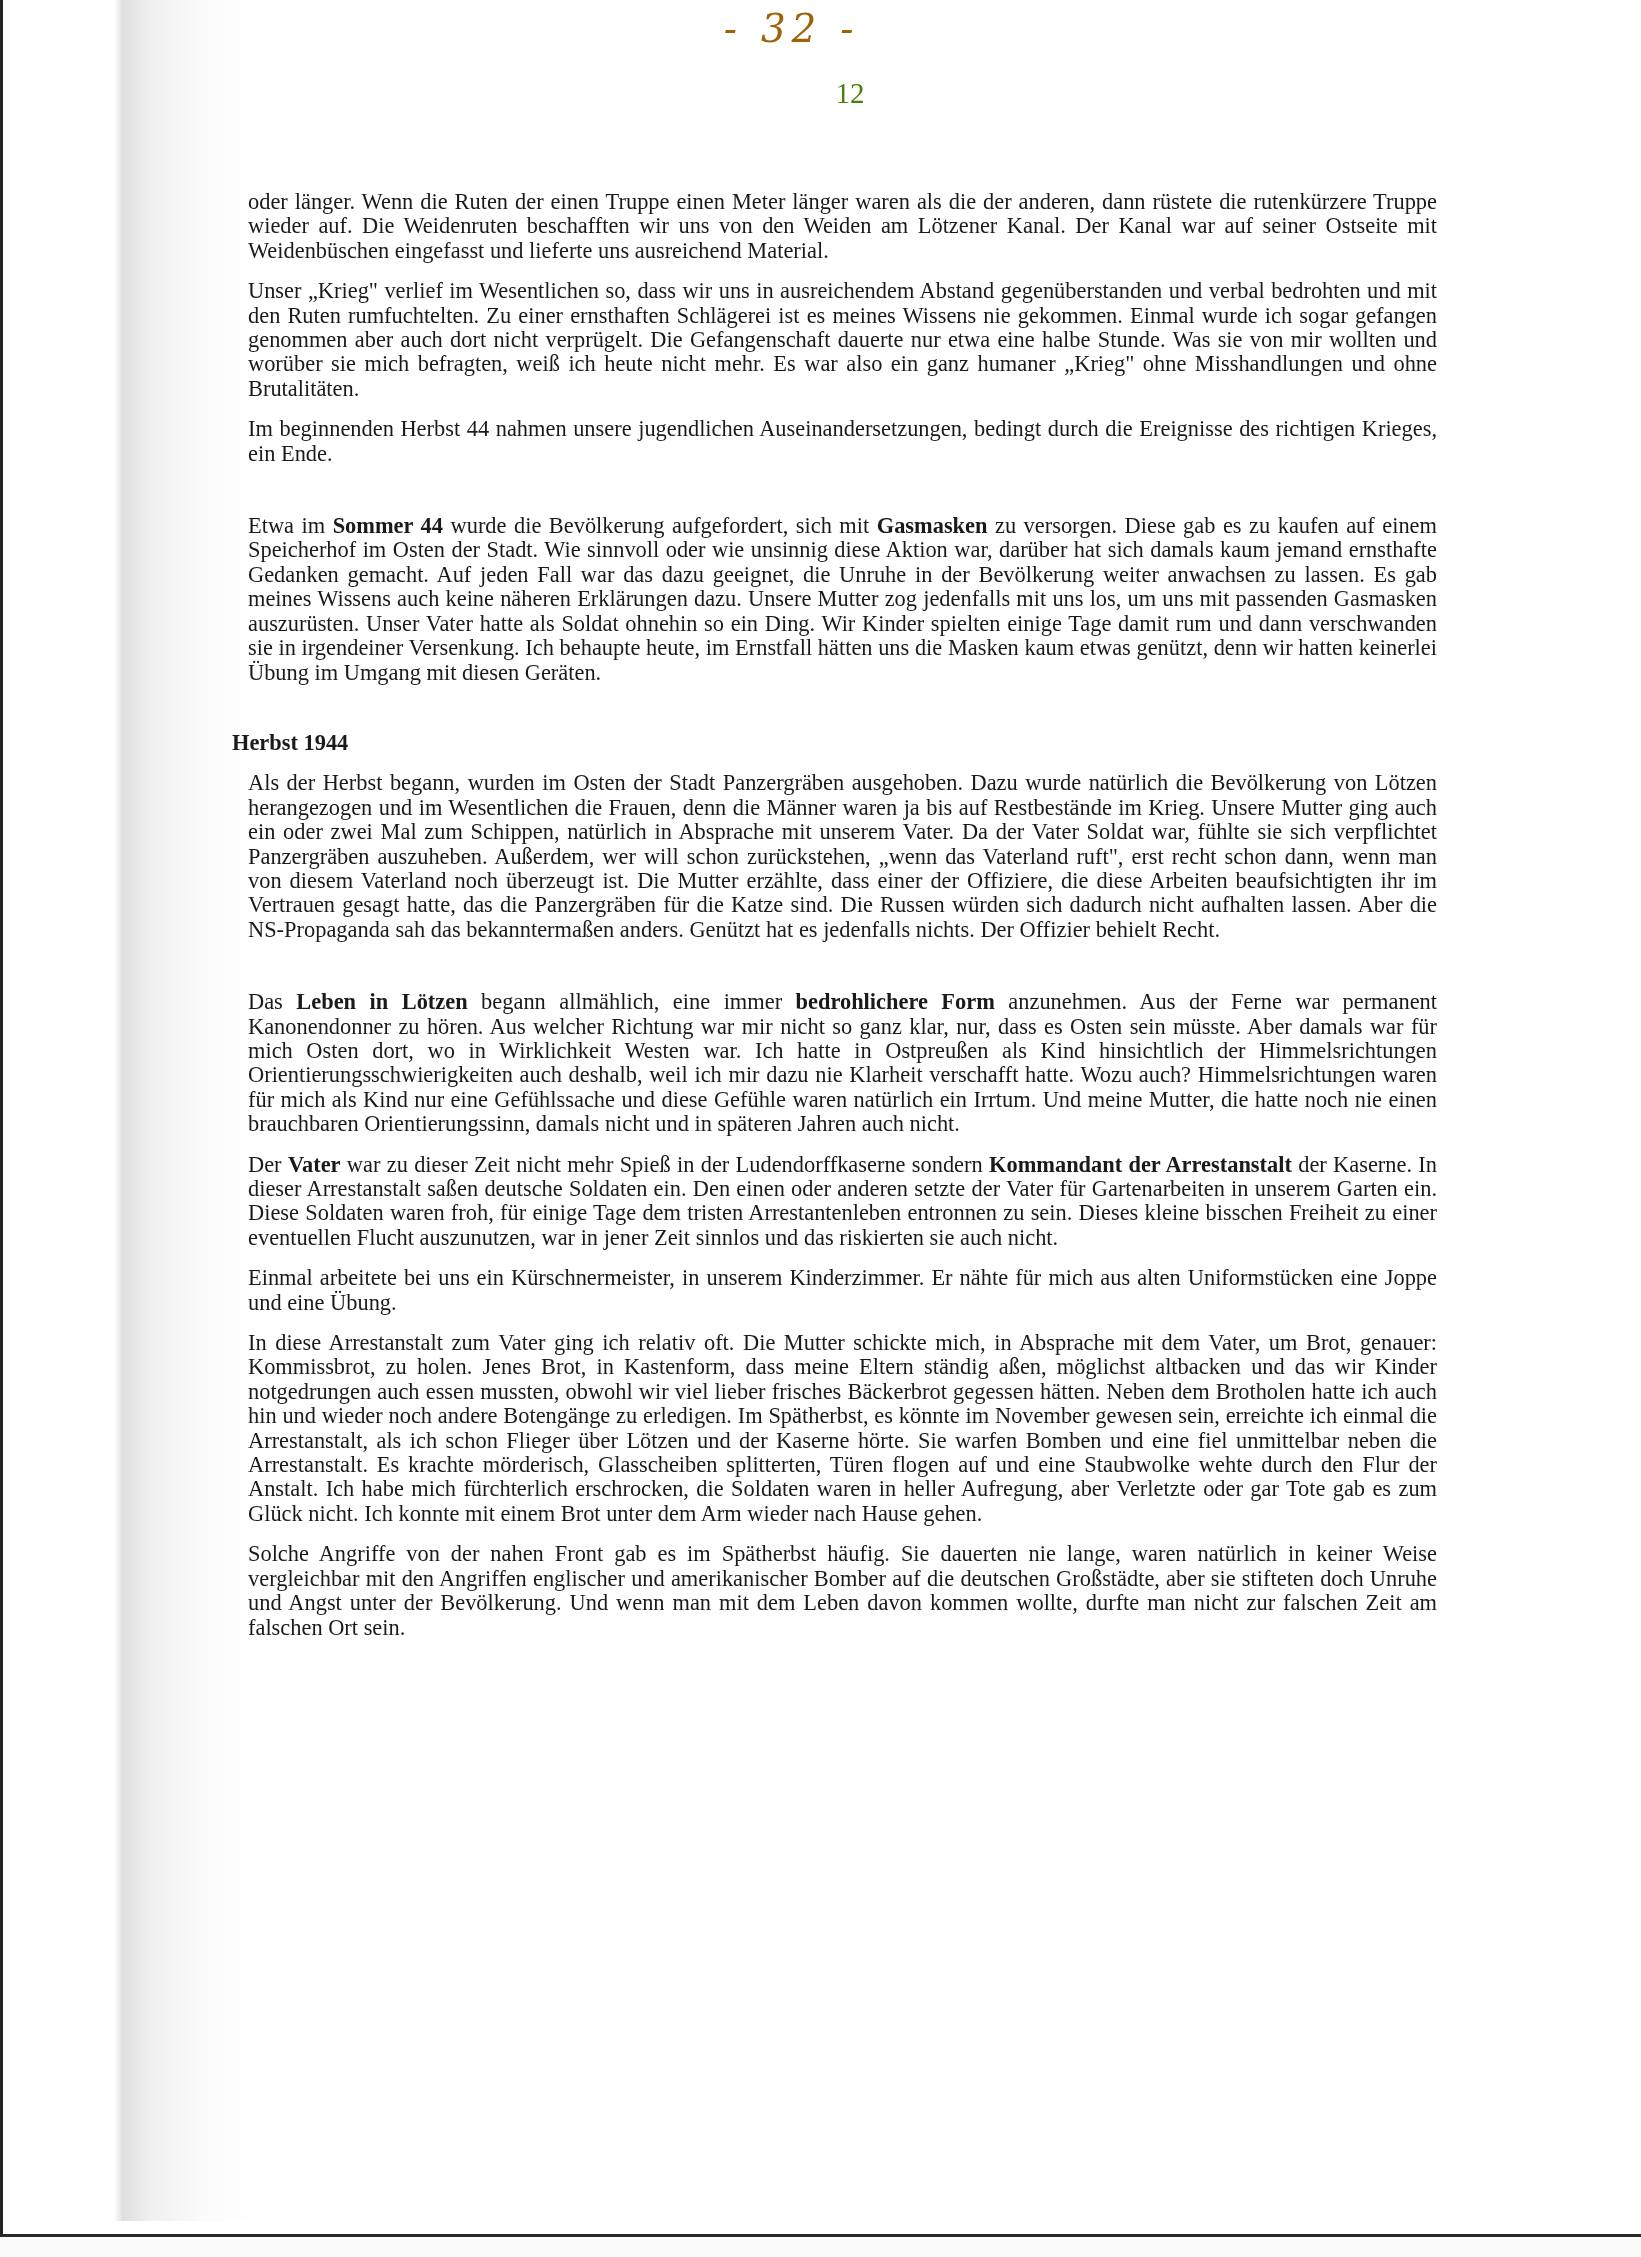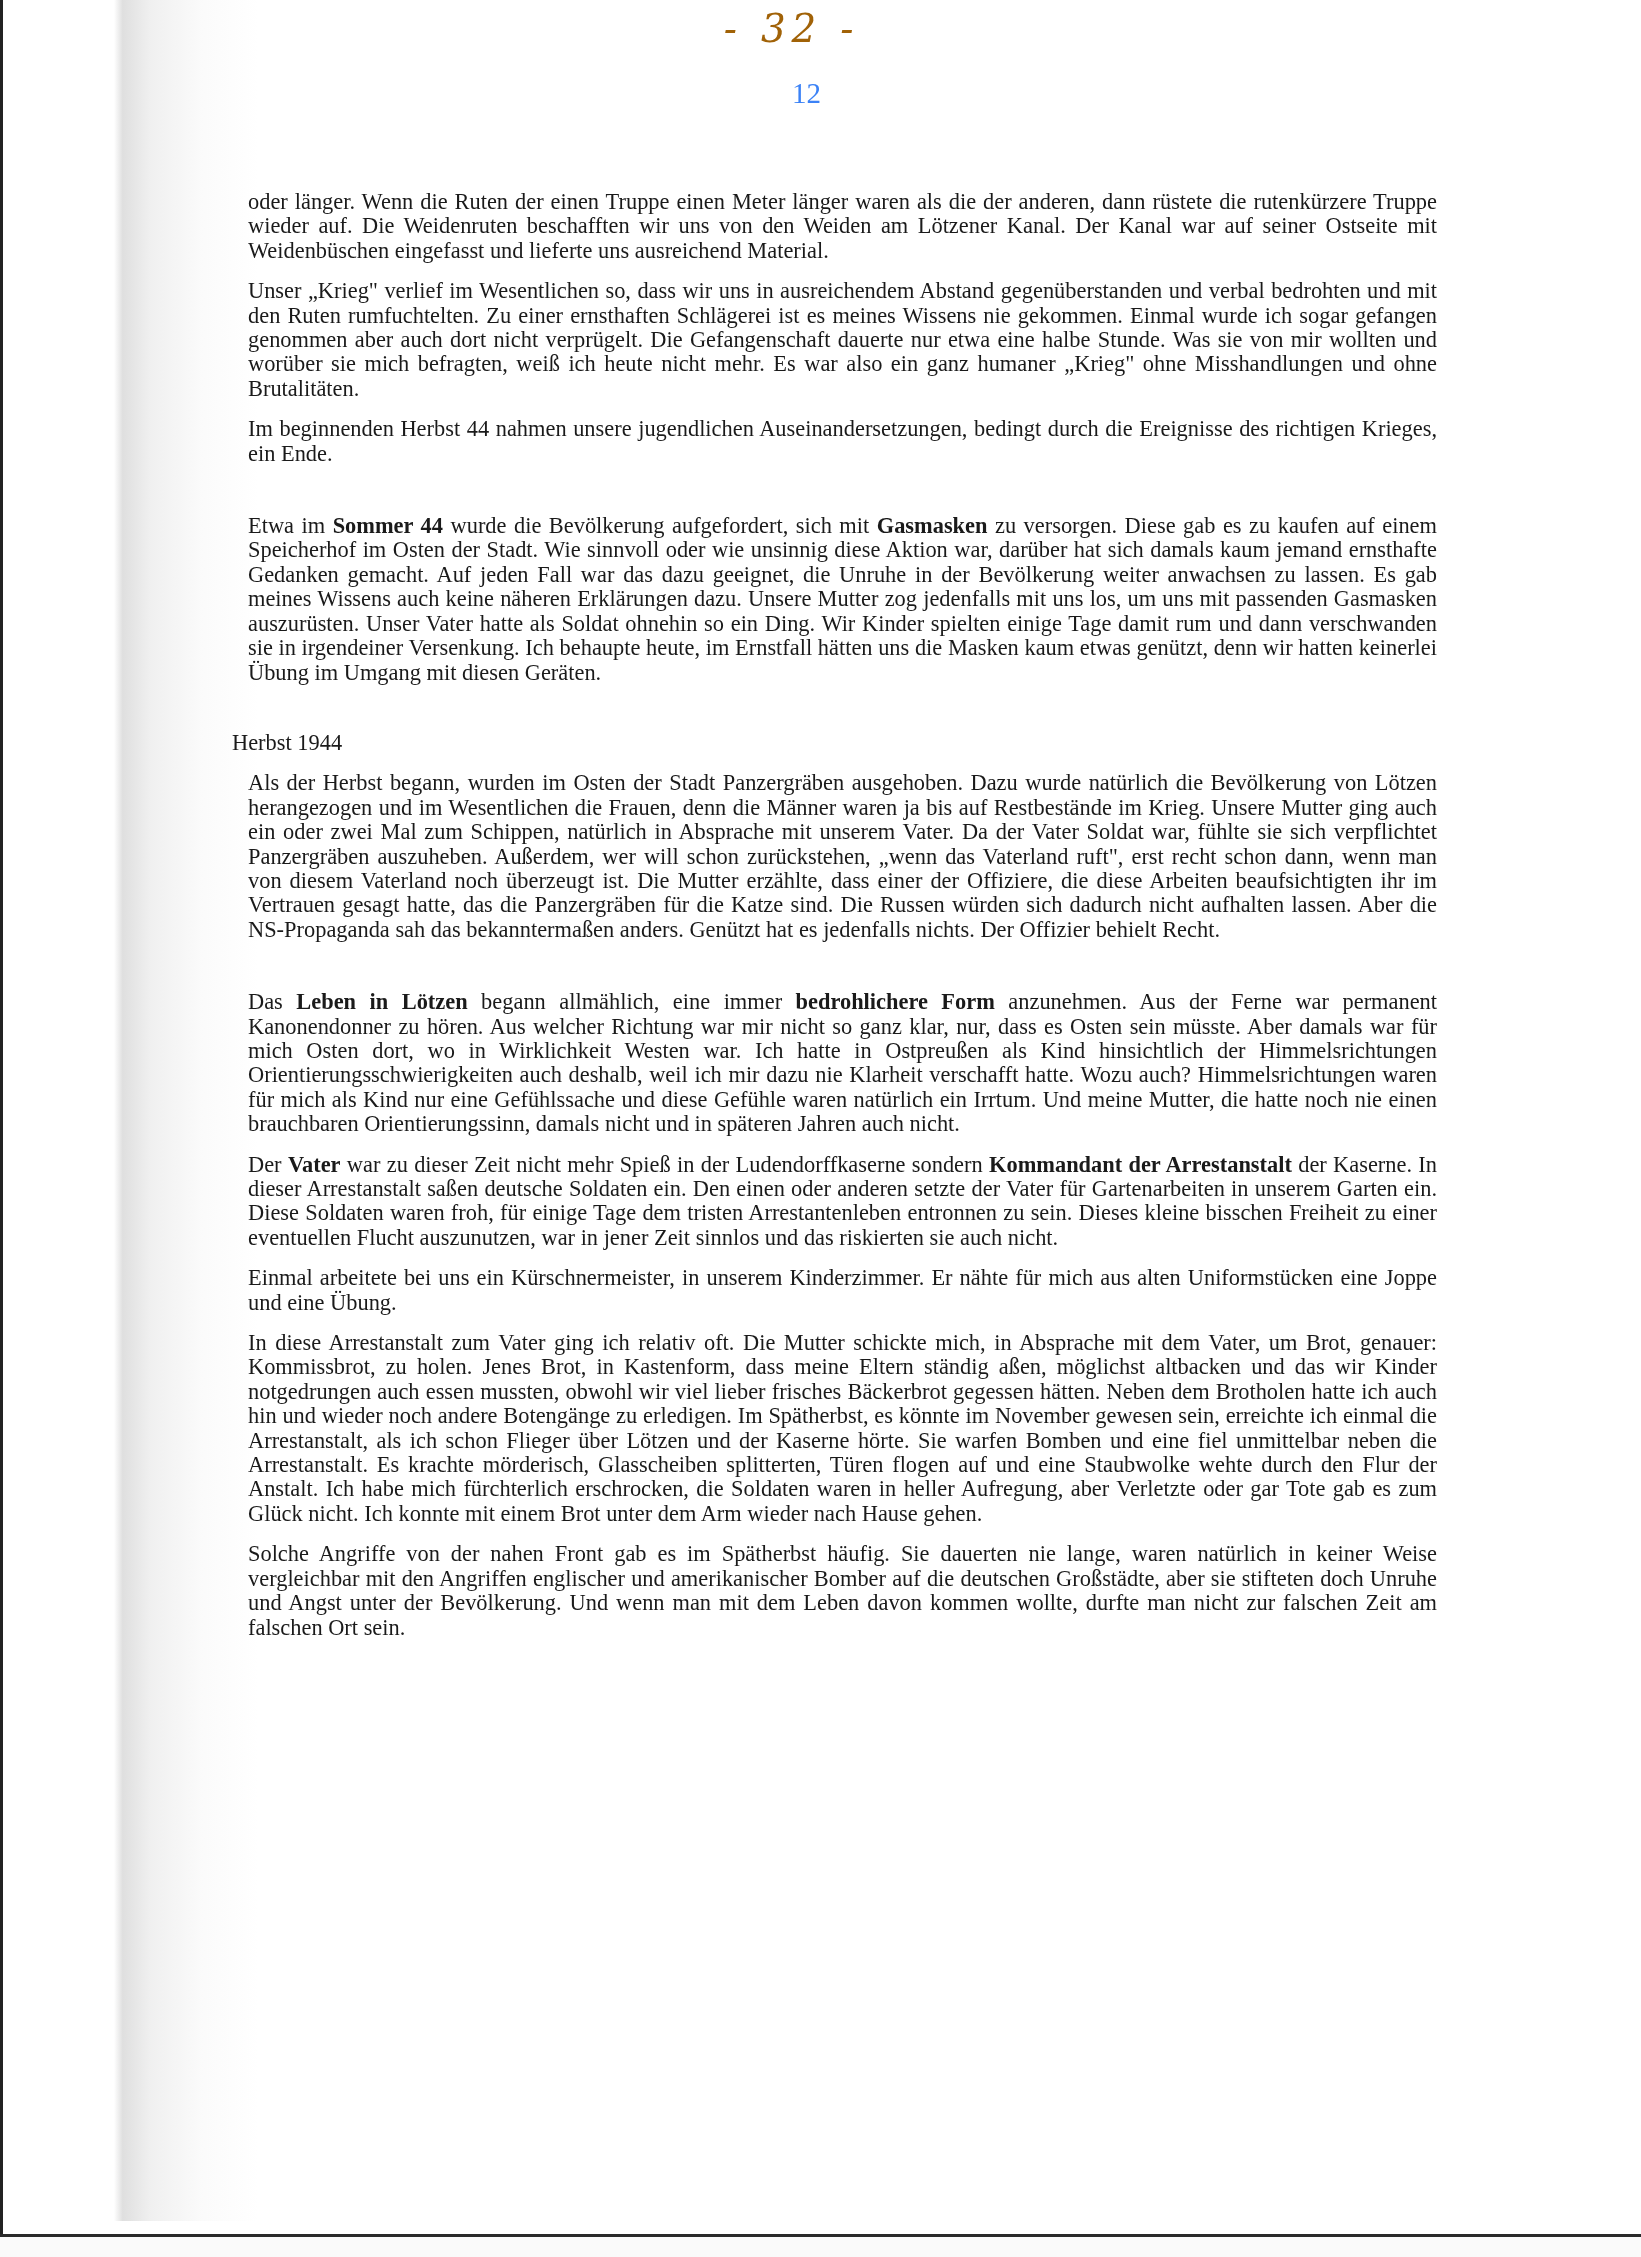--- a/index.html
+++ b/index.html
@@ -21,31 +21,31 @@
   }
   .bottom-band {
     position: absolute; left: 0; top: 2237px; width: 1641px; height: 20px; background: #fafafa;
   }
   .handwritten {
     position: absolute; left: 695px; top: 5.8px; width: 193px; text-align: center;
     font-family: "DejaVu Serif", serif; font-style: italic; font-size: 39px; color: #a16207;
     letter-spacing: 5.8px;
   }
   .page-number {
-    position: absolute; left: 792px; top: 77px; width: 116px; 
-    font-size: 29px; color: #3b82f6;
+    position: absolute; left: 792px; top: 77px; width: 116px; text-align: center;
+    font-size: 29px; color: #4d7c0f;
   }
   .content {
     position: absolute; left: 232px; top: 174px; width: 1221px;
     font-size: 22.4px; line-height: 24.4px; text-align: justify;
   }
   .content p { margin: 16px; }
   .content p.gap { margin-top: 48px; }
   .content h2 {
-    margin: 46px 0 0 0; font-size: 22.4px; line-height: 24.4px; font-weight: normal;
+    margin: 46px 0 0 0; font-size: 22.4px; line-height: 24.4px; font-weight: bold;
   }
   b { font-weight: bold; }
 </style>
 </head>
 <body>
 
 <div class="left-edge"></div>
 <div class="scan-shadow"></div>
 
 <div class="handwritten">- 32 -</div>

